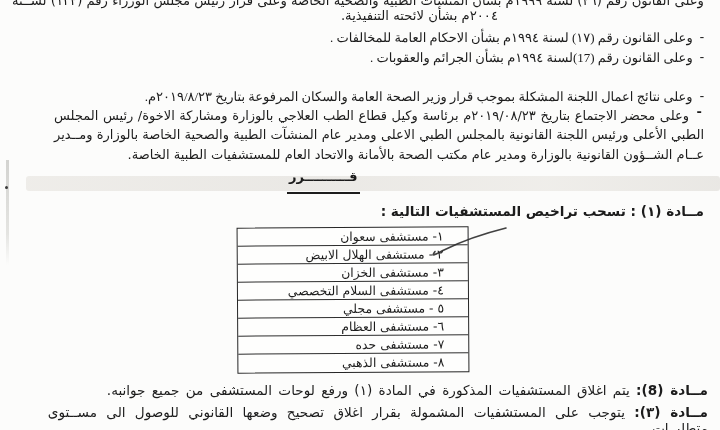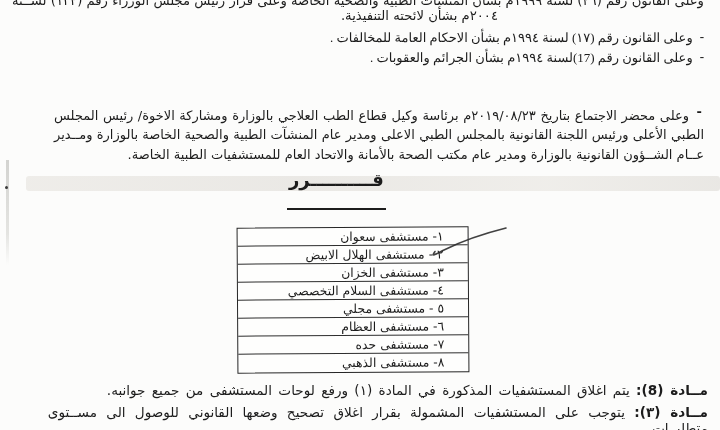--- a/index.html
+++ b/index.html
@@ -14,22 +14,22 @@
   .dash{display:inline-block;font-weight:bold;margin-left:7px;transform:translateY(-1px);}
   .para5{position:absolute;top:106px;right:16px;width:650px;font-size:13px;
          line-height:19.3px;text-align:justify;white-space:normal;text-indent:15px;}
   .dash5{position:absolute;top:104px;right:18px;font-weight:bold;font-size:13px;}
   .band{position:absolute;left:26px;top:176px;width:694px;height:15px;
         background:linear-gradient(90deg,#eceae6 0%,#e7e5e1 40%,#edebe7 75%,#e6e4e0 100%);
         border-radius:3px;opacity:.85;}
   .vline{position:absolute;left:6px;top:160px;width:3px;height:105px;
          background:linear-gradient(#d3d3d0,#e4e4e1 70%,rgba(230,230,227,0));}
   .dot{position:absolute;left:5px;top:186px;width:3px;height:3px;border-radius:50%;background:#3a3a3a;}
-  .qarar{position:absolute;top:169px;left:287px;font-size:18px;font-weight:bold;
-         border-bottom:2px solid #1d1d1d;padding:0 2px 18px 2px;}
+  .qarar{position:absolute;top:169px;left:287px;font-size:13px;font-weight:bold;
+         border-bottom:2px solid #1d1d1d;padding:0 2px 8px 2px;}
   .m{position:absolute;font-size:13.6px;}
   .m .lbl{font-weight:bold;}
   .m1{top:203px;right:16px;font-weight:bold;}
   .m2{top:382px;right:12px;word-spacing:2px;}
   .m3{top:404px;right:12px;word-spacing:5px;}
   .htable{position:absolute;top:227px;left:237px;width:230px;
           border:1.5px solid #262626;transform:rotate(-0.35deg);background:rgba(255,255,255,.6);}
   .hrow{height:18px;line-height:17px;font-size:12.4px;padding-right:24px;
         border-bottom:1.2px solid #2e2e2e;box-sizing:border-box;}
   .hrow:last-child{border-bottom:none;}
@@ -42,30 +42,37 @@
 
   <div class="abs l1">وعلى القانون رقم (٢٦) لسنة ١٩٩٩م بشأن المنشآت الطبية والصحية الخاصة وعلى قرار رئيس مجلس الوزراء رقم (١٣٢) لســنة</div>
   <div class="abs l2">٢٠٠٤م بشأن لائحته التنفيذية.</div>
 
   <div class="bullet b0">
     <span class="dash">-</span><span>وعلى القانون رقم (١٧) لسنة ١٩٩٤م بشأن الاحكام العامة للمخالفات .</span>
   </div>
   <div class="bullet b1">
     <span class="dash">-</span><span>وعلى القانون رقم (17)لسنة ١٩٩٤م بشأن الجرائم والعقوبات .</span>
   </div>
+  <div class="bullet b3">
+    <span class="dash">-</span><span>وعلى نتائج اعمال اللجنة المشكلة بموجب قرار وزير الصحة العامة والسكان المرفوعة بتاريخ ٢٠١٩/٨/٢٣م.</span>
+  </div>
 
   <div class="dash5">-</div>
   <div class="para5">وعلى محضر الاجتماع بتاريخ ٢٠١٩/٠٨/٢٣م برئاسة وكيل قطاع الطب العلاجي بالوزارة ومشاركة الاخوة/ رئيس المجلس الطبي الأعلى ورئيس اللجنة القانونية بالمجلس الطبي الاعلى ومدير عام المنشآت الطبية والصحية الخاصة بالوزارة ومــدير عــام الشــؤون القانونية بالوزارة ومدير عام مكتب الصحة بالأمانة والاتحاد العام للمستشفيات الطبية الخاصة.</div>
 
   <div class="band"></div>
   <div class="vline"></div>
   <div class="dot"></div>
 
   <div class="qarar">قــــــــــرر</div>
 
+  <div class="m m1">
+    <span class="lbl">مــادة (١) :</span>
+    <span>تسحب تراخيص المستشفيات التالية :</span>
+  </div>
 
   <div class="htable">
     <div class="hrow">١- مستشفى سعوان</div>
     <div class="hrow">٢ - مستشفى الهلال الابيض</div>
     <div class="hrow">٣- مستشفى الخزان</div>
     <div class="hrow">٤- مستشفى السلام التخصصي</div>
     <div class="hrow">٥ - مستشفى مجلي</div>
     <div class="hrow">٦- مستشفى العظام</div>
     <div class="hrow">٧- مستشفى حده</div>
     <div class="hrow">٨- مستشفى الذهبي</div>

